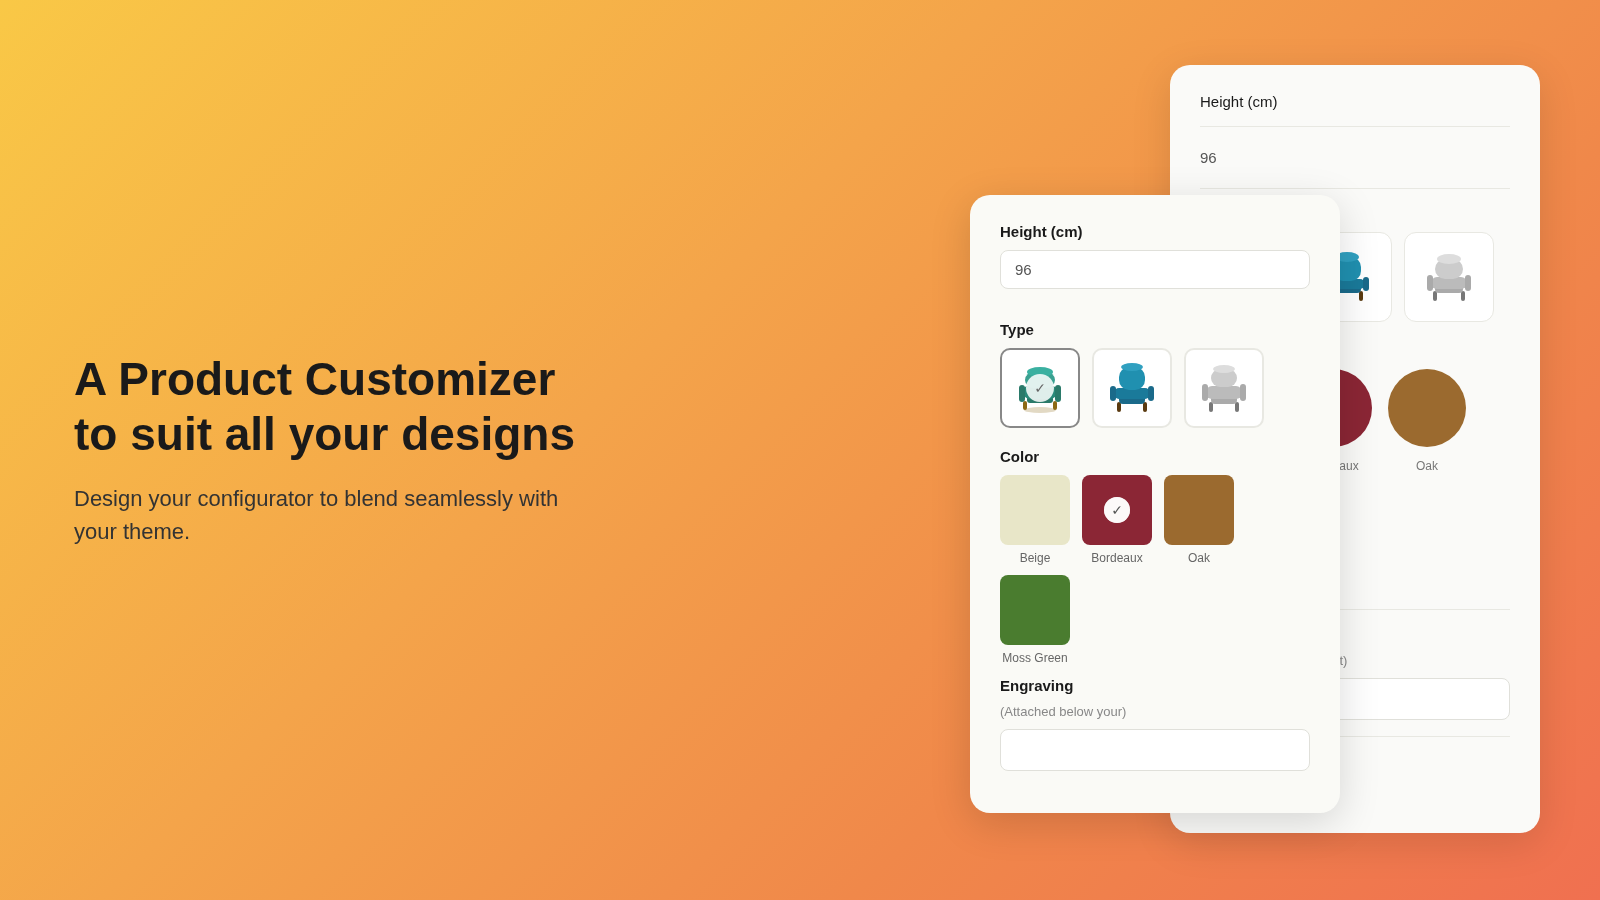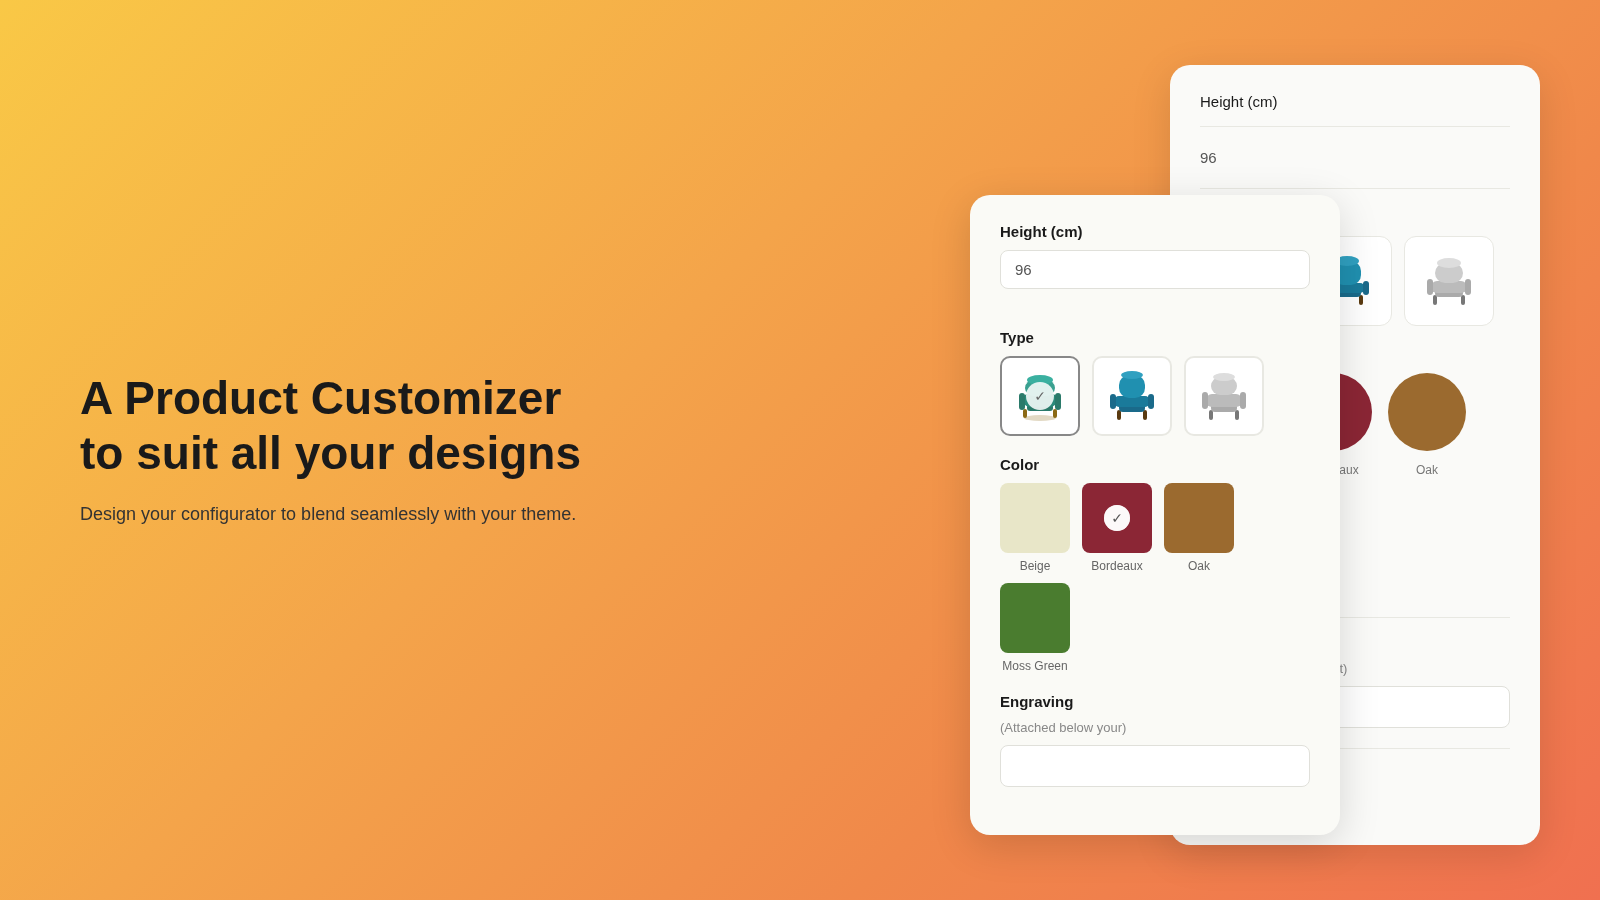--- a/index.html
+++ b/index.html
@@ -8,36 +8,36 @@
       width: 1600px;
       height: 900px;
       overflow: hidden;
       font-family: -apple-system, BlinkMacSystemFont, 'Segoe UI', sans-serif;
       background: linear-gradient(135deg, #F9C846 0%, #F4A44A 40%, #F0884A 70%, #F07050 100%);
       position: relative;
     }
 
     .left-section {
       position: absolute;
-      left: 80px;
+      left: 74px;
       top: 50%;
       transform: translateY(-50%);
       max-width: 520px;
     }
 
     .main-heading {
       font-size: 46px;
       font-weight: 800;
       color: #1a1a1a;
       line-height: 1.2;
       margin-bottom: 20px;
     }
 
     .sub-text {
-      font-size: 18px;
+      font-size: 22px;
       color: #333;
       line-height: 1.5;
     }
 
     
     .card-back {
       position: absolute;
       right: 60px;
       top: 65px;
       width: 370px;
@@ -82,21 +82,21 @@
       border: 1px solid #e0e0da;
       border-radius: 8px;
       padding: 10px 14px;
       font-size: 15px;
       color: #555;
       background: #fff;
       margin-bottom: 20px;
     }
 
     .section-gap {
-      margin-bottom: 20px;
+      margin-bottom: 12px;
     }
 
     
     .type-row {
       display: flex;
       gap: 12px;
       margin-bottom: 20px;
     }
 
     .chair-option {

